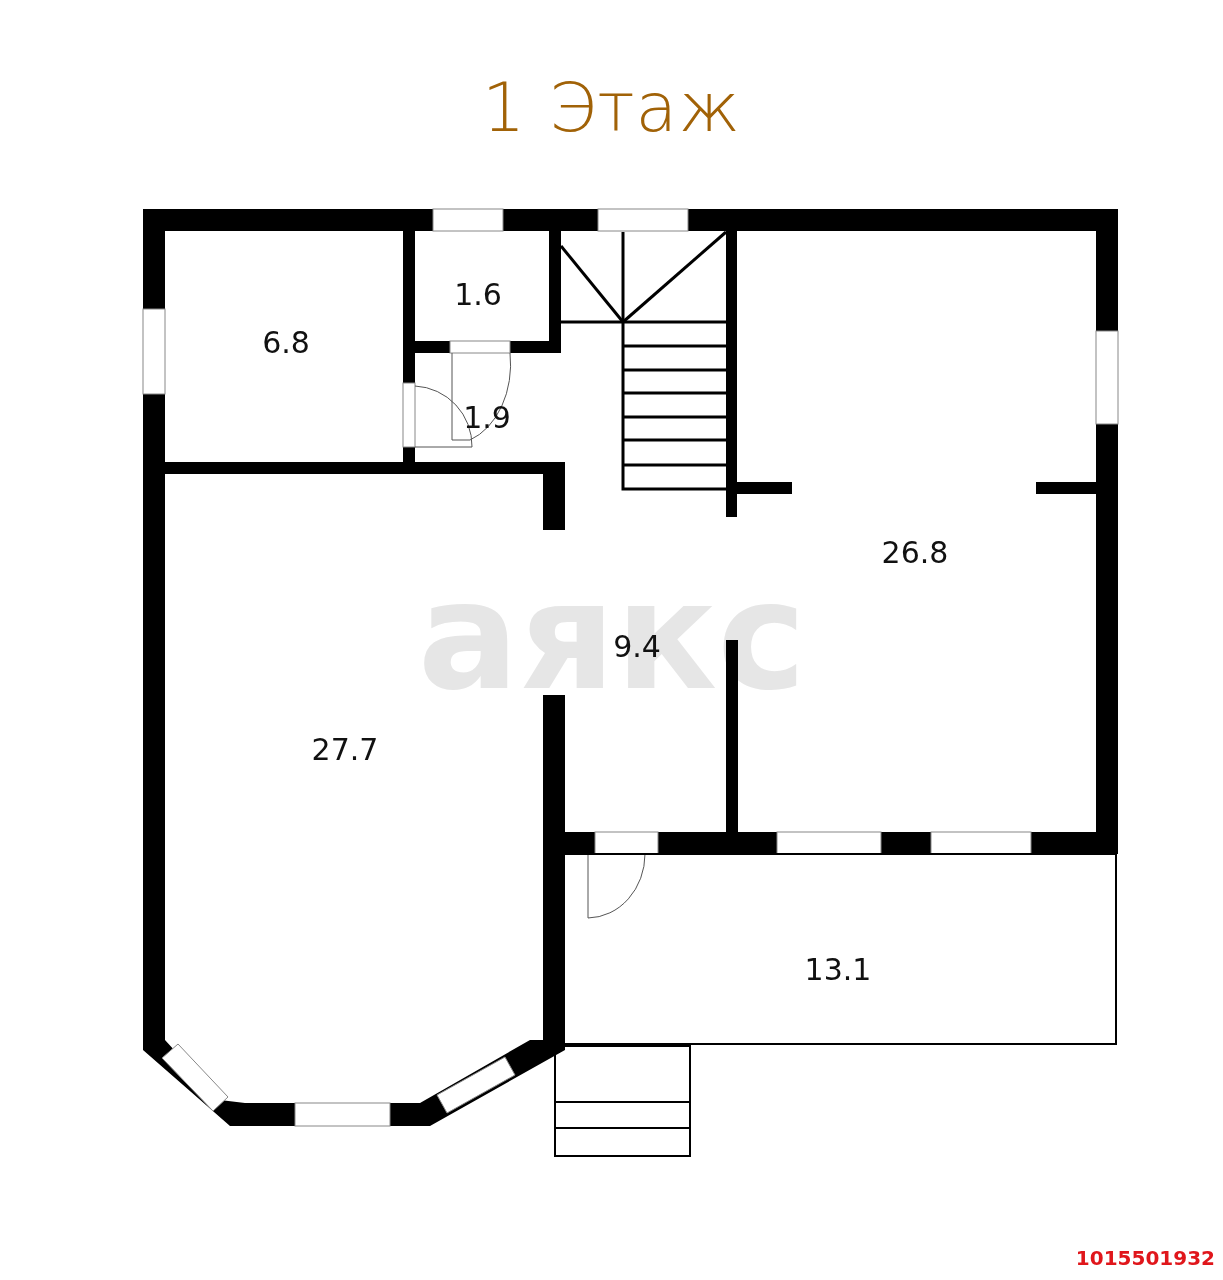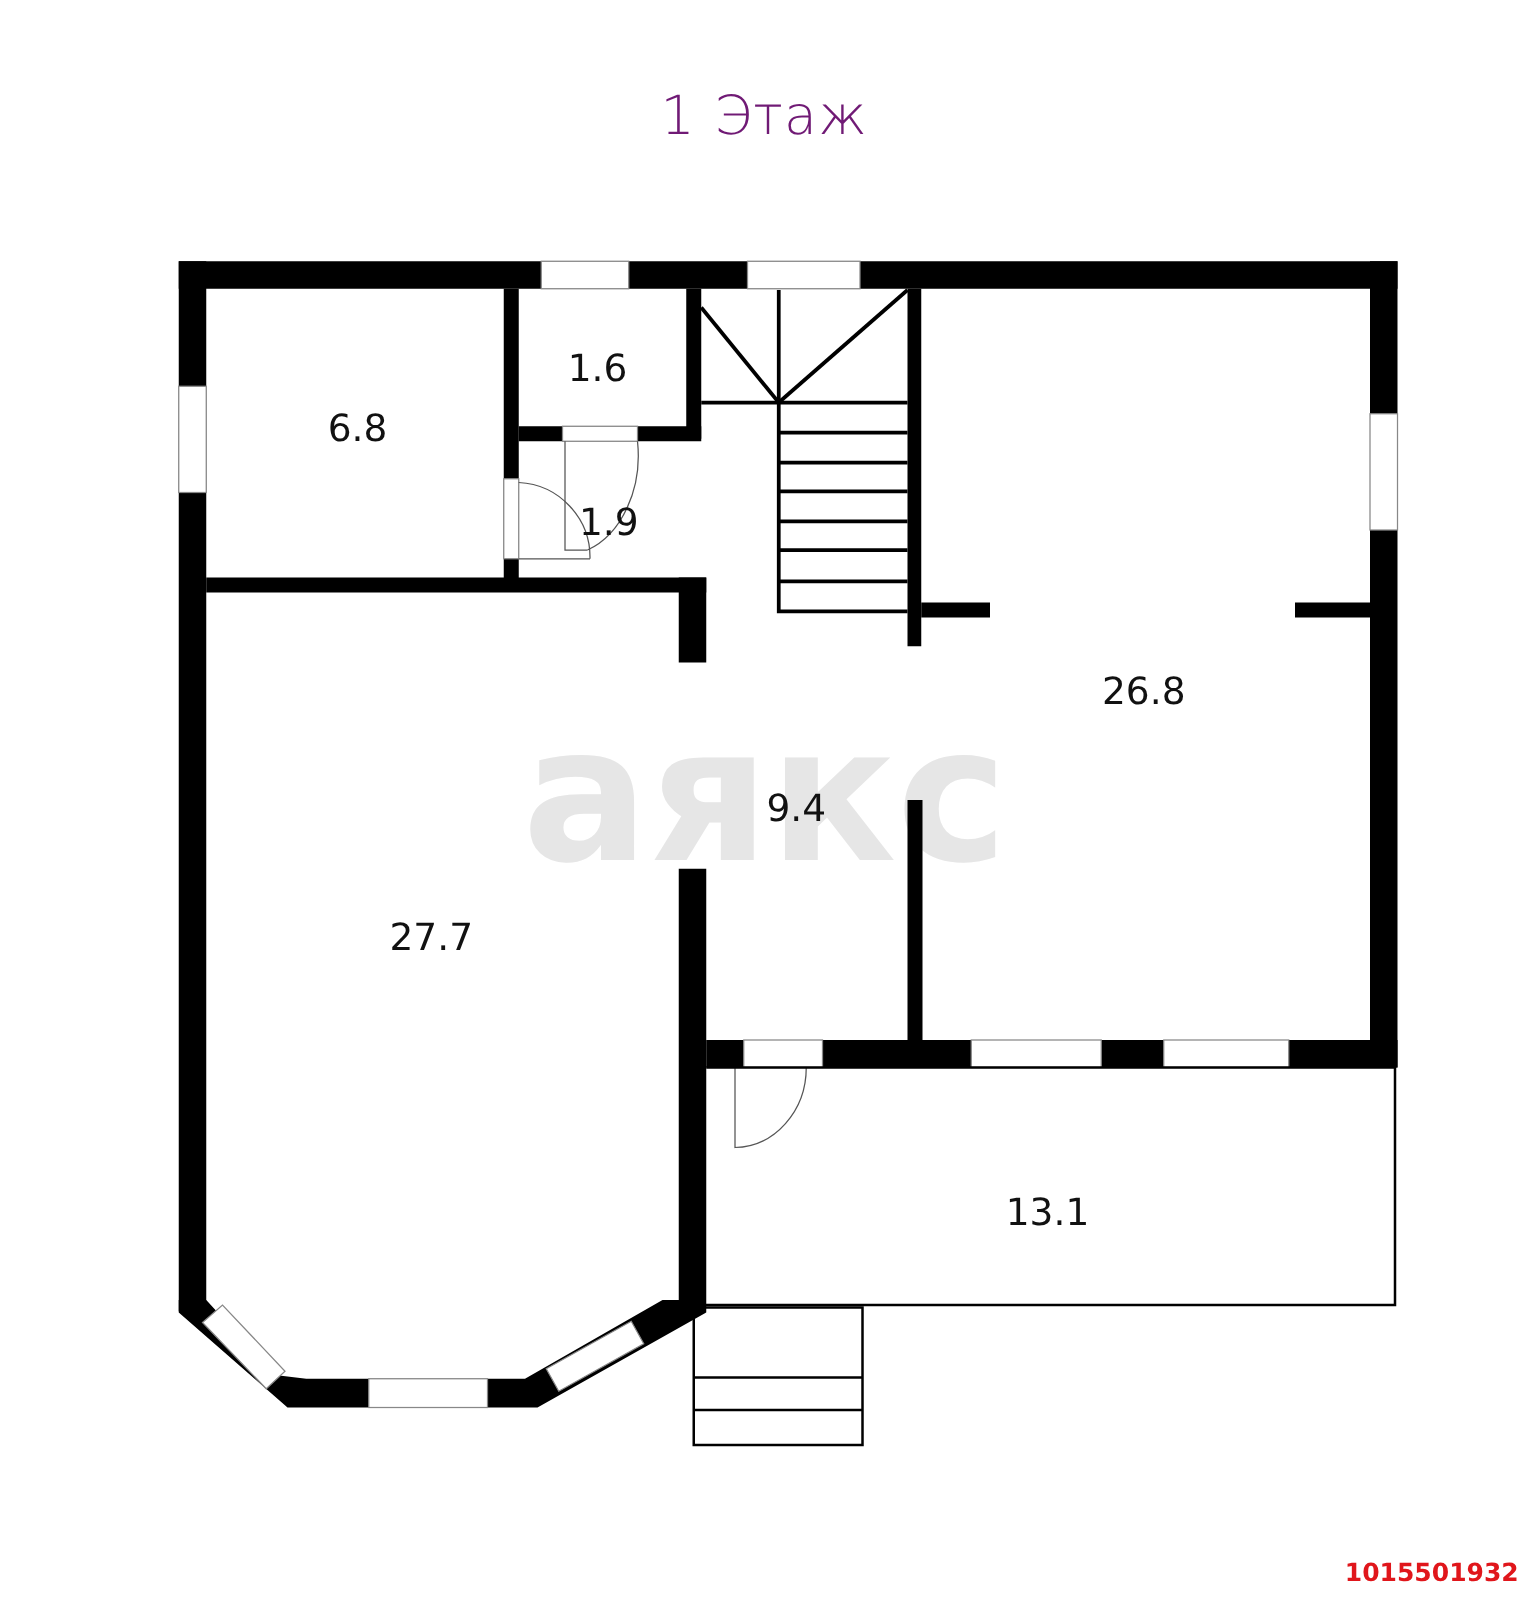--- a/index.html
+++ b/index.html
@@ -1,17 +1,17 @@
 <!DOCTYPE html>
 <html><head>
 <meta charset="utf-8">
 <style>
   html, body { margin:0; padding:0; background:#ffffff; }
   body { width:1223px; height:1280px; position:relative; overflow:hidden; font-family:"DejaVu Sans", sans-serif; }
-  .title { position:absolute; left:0; width:1223px; top:68px; text-align:center; font-size:43px; color:#701a75; font-weight:300; letter-spacing:1px; }
+  .title { position:absolute; left:0; width:1223px; top:68px; text-align:center; font-size:68px; color:#a16207; font-weight:300; letter-spacing:1px; }
   svg.plan { position:absolute; left:0; top:0; }
   .label { font-family:"DejaVu Sans", sans-serif; font-size:30px; fill:#111; text-anchor:middle; }
   .wm { font-family:"DejaVu Sans", sans-serif; font-weight:bold; font-size:150px; fill:#e6e6e6; text-anchor:middle; }
   .listing-id { position:absolute; right:8px; bottom:10px; color:#e0161b; font-weight:bold; font-size:20px; font-family:"DejaVu Sans", sans-serif; }
 </style>
 </head>
 <body>
 
 <div class="title">1 Этаж</div>
 

